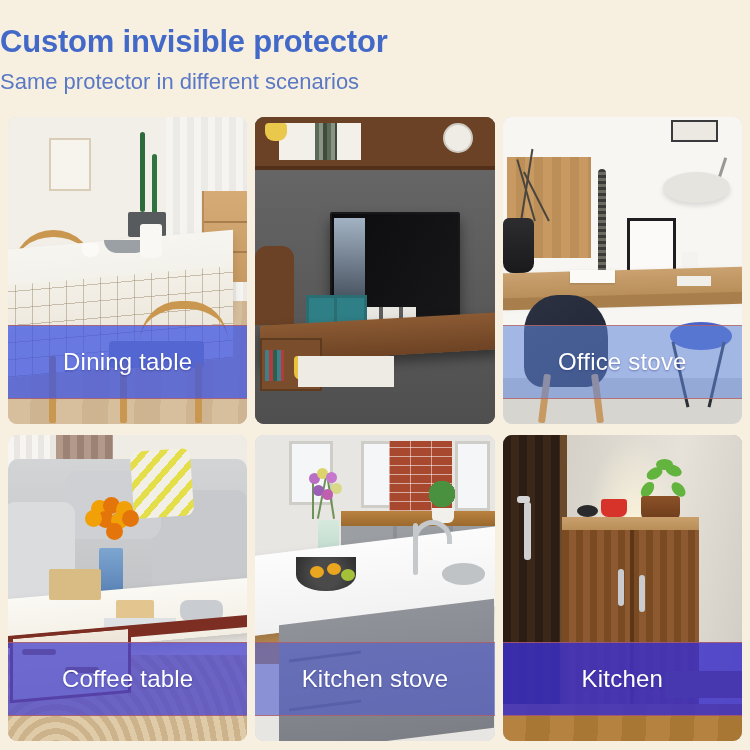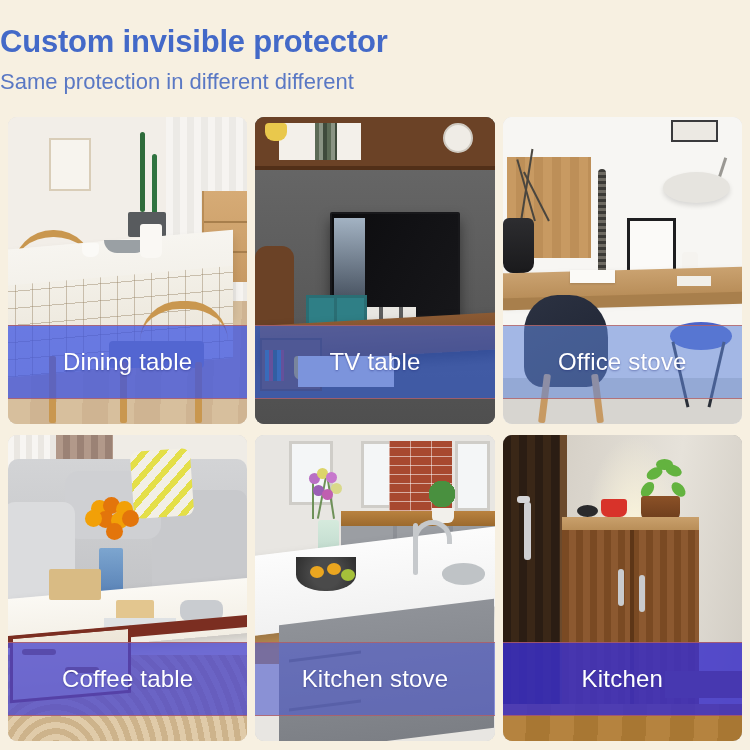--- a/index.html
+++ b/index.html
@@ -253,21 +253,21 @@
   .s6 .glow{position:absolute;left:35%;top:0;width:40%;height:30%;
     background:radial-gradient(ellipse at 50% 100%,rgba(255,248,220,.85),transparent 70%);}
 </style>
 </head>
 <body>
 
 <div class="page">
 
   <div class="header">
     <h1 class="title">Custom invisible protector</h1>
-    <p class="subtitle">Same protection in different different</p>
+    <p class="subtitle">Same protector in different scenarios</p>
   </div>
 
   <div class="grid">
 
     <div class="tile">
       <div class="scene s1">
         <div class="wall"></div>
         <div class="curtain"></div>
         <div class="frame"></div>
         <div class="cactus"></div>
@@ -309,23 +309,20 @@
         <div class="tv"></div>
         <div class="tvglow"></div>
         <div class="sockets"></div>
         <div class="pframe" style="left:21%"></div>
         <div class="pframe" style="left:33%"></div>
         <div class="console"></div>
         <div class="cab"></div>
         <div class="cabbooks"></div>
         <div class="lamp"></div>
         <div class="lowwhite"></div>
-      </div>
-      <div class="band b-tv">
-        <span class="band-label">TV table</span>
       </div>
     </div>
 
     <div class="tile">
       <div class="scene s3">
         <div class="wall"></div>
         <div class="woodpanel"></div>
         <div class="topframe"></div>
         <div class="branch" style="left:7%;top:10%;width:2px;height:26%;transform:rotate(9deg)"></div>
         <div class="branch" style="left:13%;top:13%;width:2px;height:21%;transform:rotate(-16deg)"></div>

